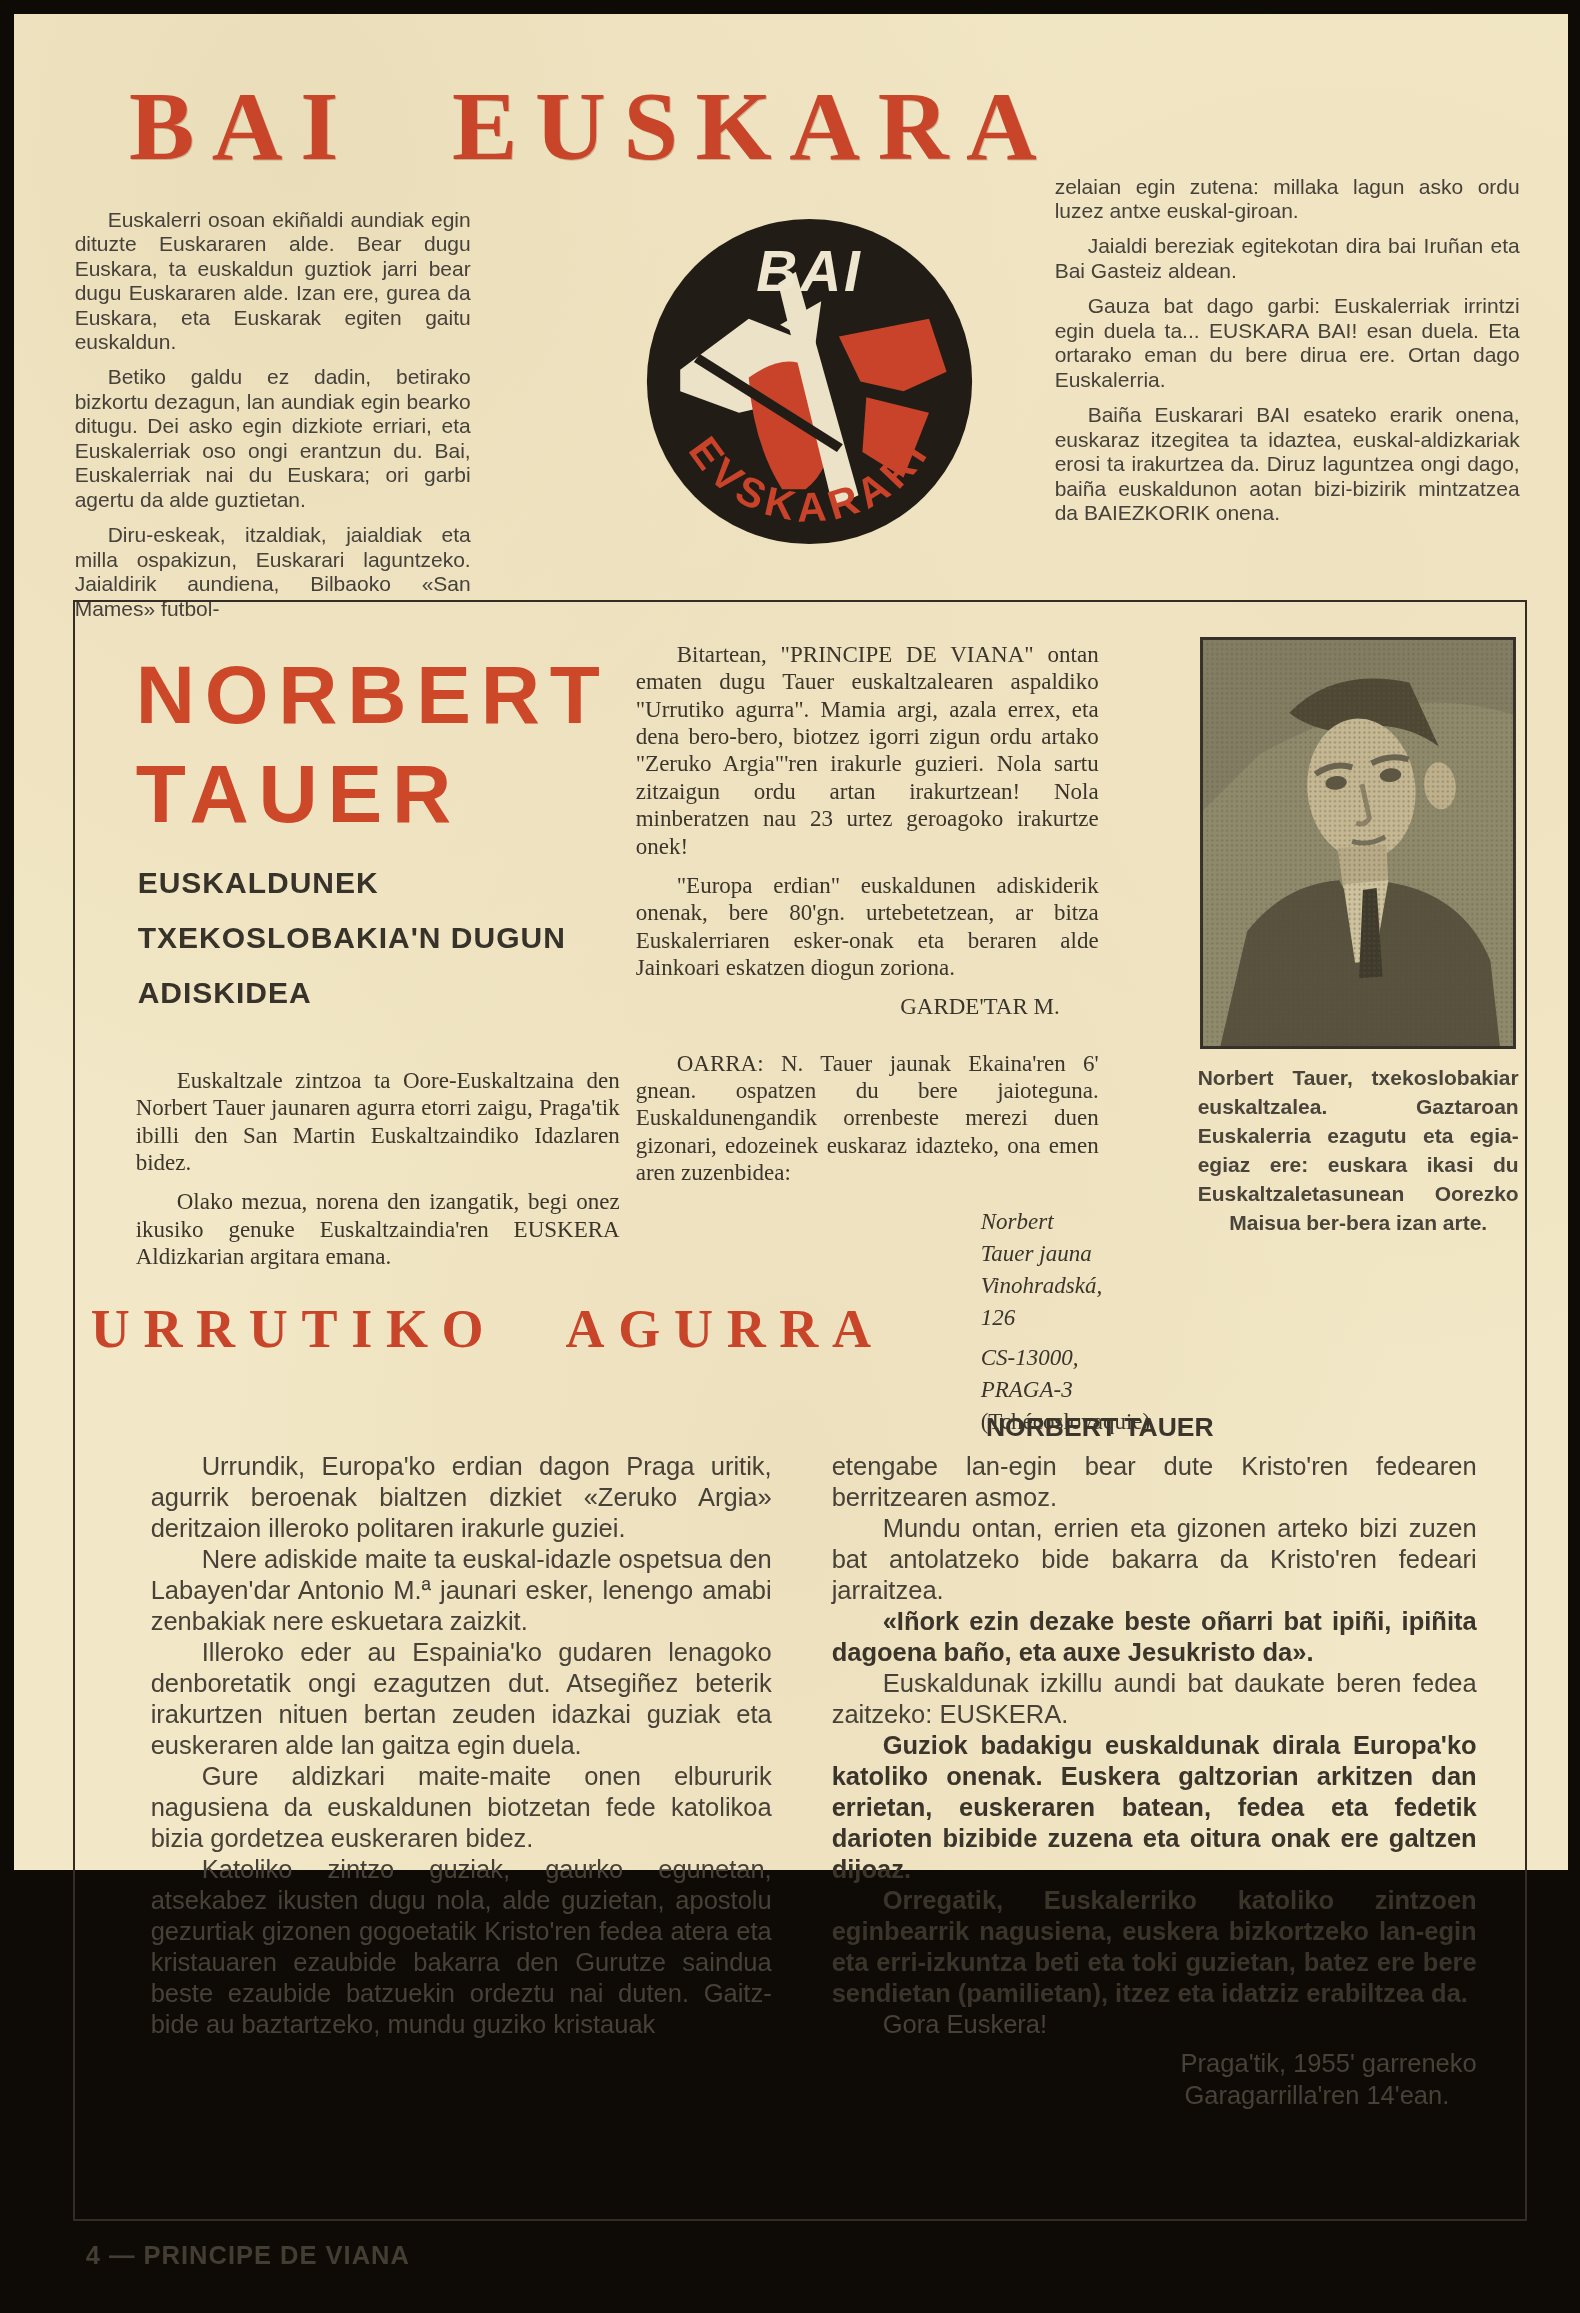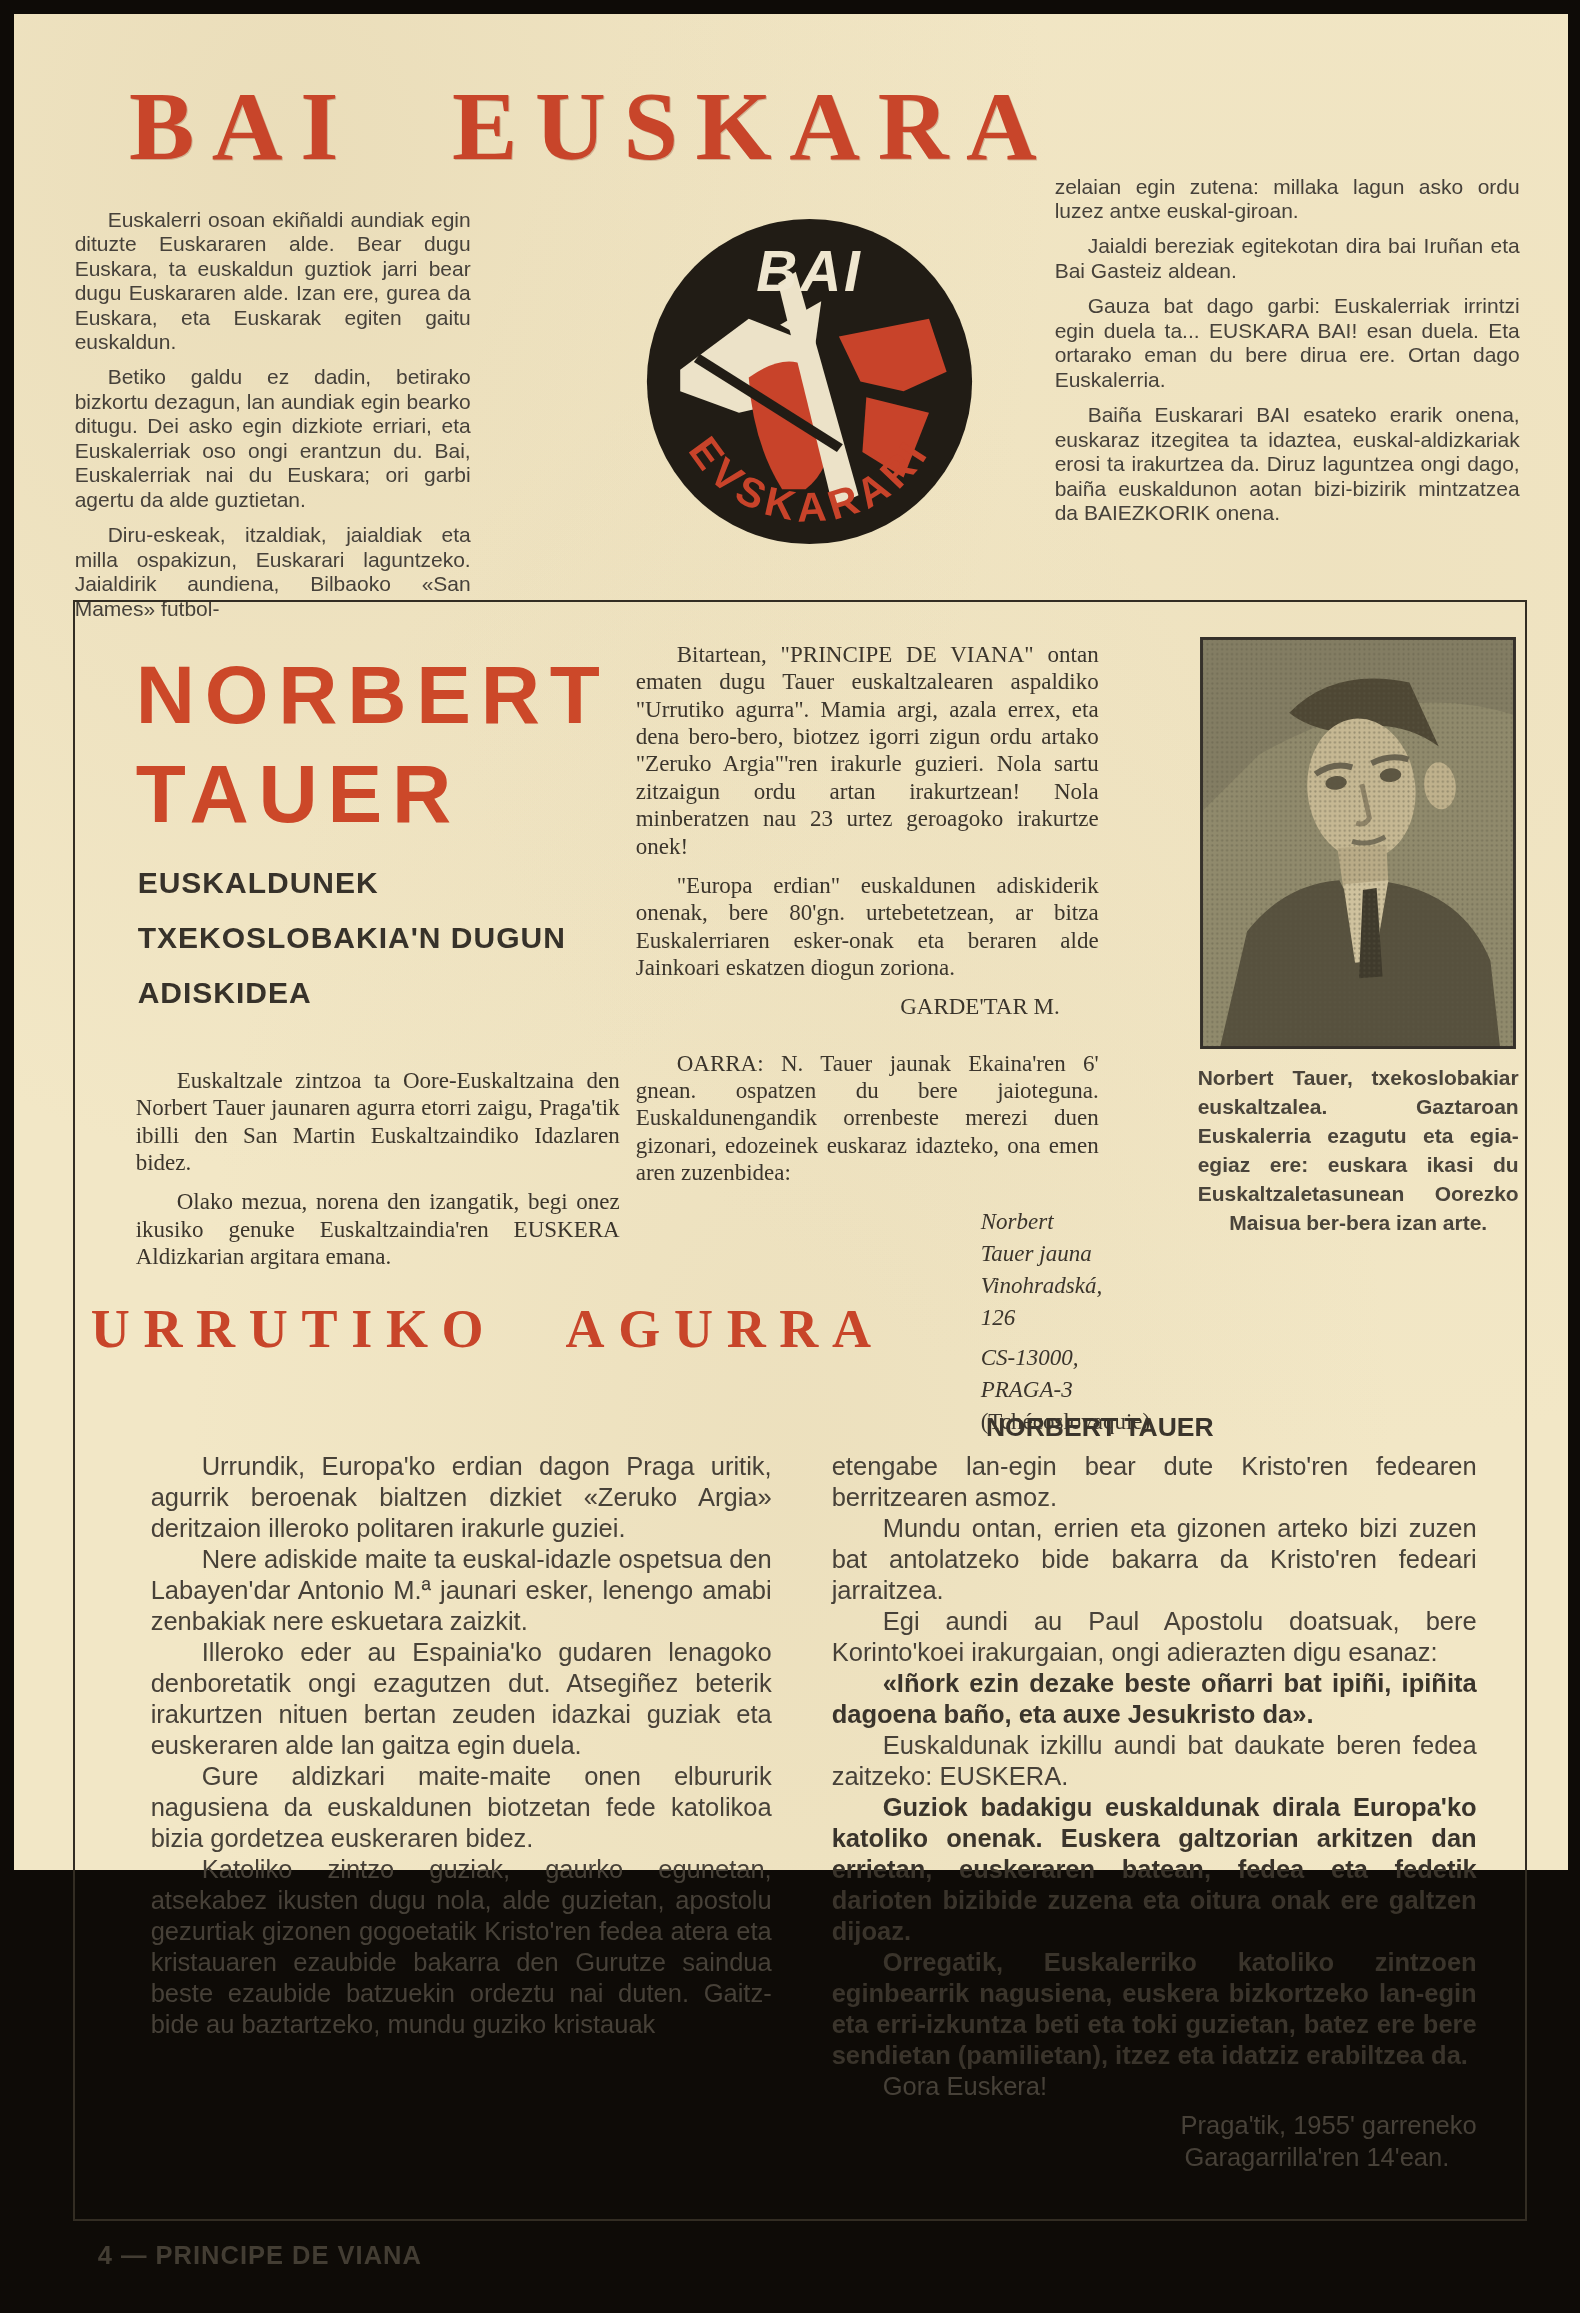--- a/index.html
+++ b/index.html
@@ -63,21 +63,21 @@
   }
   .ag-byline{left:843px;top:810px;width:296px;text-align:right;font-weight:bold;font-size:26.5px;color:#3b352c;}
   .ag-col{font-size:25.5px;line-height:31px;color:#474138;text-align:justify;}
   .ag-col p{margin:0;text-indent:51px;}
   .ag-col1{left:76px;top:849px;width:621px;}
   .ag-col2{left:757px;top:849px;width:645px;}
   .ag-col p.bold{font-weight:bold;color:#3a342b;}
   .sigblock{margin-top:7.8px;text-align:right;text-indent:0;}
   .sigblock div{line-height:32px;}
   .sigblock .l2{padding-right:27.4px;}
-  .footer{position:absolute;left:84px;top:2227px;font-weight:bold;font-size:25.5px;color:#433d33;letter-spacing:1px;}
+  .footer{position:absolute;left:72px;top:2227px;font-weight:bold;font-size:25.5px;color:#433d33;letter-spacing:1px;}
 </style>
 </head>
 <body>
 
 <div class="paper">
 
   <div class="bai-title">BAI EUSKARA</div>
 
   <div class="tcol tcol1">
     <p>Euskalerri osoan ekiñaldi aundiak egin dituzte Euskararen alde. Bear dugu Euskara, ta euskaldun guztiok jarri bear dugu Euskararen alde. Izan ere, gurea da Euskara, eta Euskarak egiten gaitu euskaldun.</p>
@@ -179,21 +179,20 @@
       <p>Urrundik, Europa'ko erdian dagon Praga uritik, agurrik beroenak bialtzen dizkiet «Zeruko Argia» deritzaion illeroko politaren irakurle guziei.</p>
       <p>Nere adiskide maite ta euskal-idazle ospetsua den Labayen'dar Antonio M.ª jaunari esker, lenengo amabi zenbakiak nere eskuetara zaizkit.</p>
       <p>Illeroko eder au Espainia'ko gudaren lenagoko denboretatik ongi ezagutzen dut. Atsegiñez beterik irakurtzen nituen bertan zeuden idazkai guziak eta euskeraren alde lan gaitza egin duela.</p>
       <p>Gure aldizkari maite-maite onen elbururik nagusiena da euskaldunen biotzetan fede katolikoa bizia gordetzea euskeraren bidez.</p>
       <p>Katoliko zintzo guziak, gaurko egunetan, atsekabez ikusten dugu nola, alde guzietan, apostolu gezurtiak gizonen gogoetatik Kristo'ren fedea atera eta kristauaren ezaubide bakarra den Gurutze saindua beste ezaubide batzuekin ordeztu nai duten. Gaitz-bide au baztartzeko, mundu guziko kristauak</p>
     </div>
 
     <div class="ag-col ag-col2">
       <p class="noindent">etengabe lan-egin bear dute Kristo'ren fedearen berritzearen asmoz.</p>
       <p>Mundu ontan, errien eta gizonen arteko bizi zuzen bat antolatzeko bide bakarra da Kristo'ren fedeari jarraitzea.</p>
-      <p>Egi aundi au Paul Apostolu doatsuak, bere Korinto'koei irakurgaian, ongi adierazten digu esanaz:</p>
       <p class="bold">«Iñork ezin dezake beste oñarri bat ipiñi, ipiñita dagoena baño, eta auxe Jesukristo da».</p>
       <p>Euskaldunak izkillu aundi bat daukate beren fedea zaitzeko: EUSKERA.</p>
       <p class="bold">Guziok badakigu euskaldunak dirala Europa'ko katoliko onenak. Euskera galtzorian arkitzen dan errietan, euskeraren batean, fedea eta fedetik darioten bizibide zuzena eta oitura onak ere galtzen dijoaz.</p>
       <p class="bold">Orregatik, Euskalerriko katoliko zintzoen eginbearrik nagusiena, euskera bizkortzeko lan-egin eta erri-izkuntza beti eta toki guzietan, batez ere bere sendietan (pamilietan), itzez eta idatziz erabiltzea da.</p>
       <p>Gora Euskera!</p>
       <div class="sigblock">
         <div>Praga'tik, 1955' garreneko</div>
         <div class="l2">Garagarrilla'ren 14'ean.</div>
       </div>
     </div>

